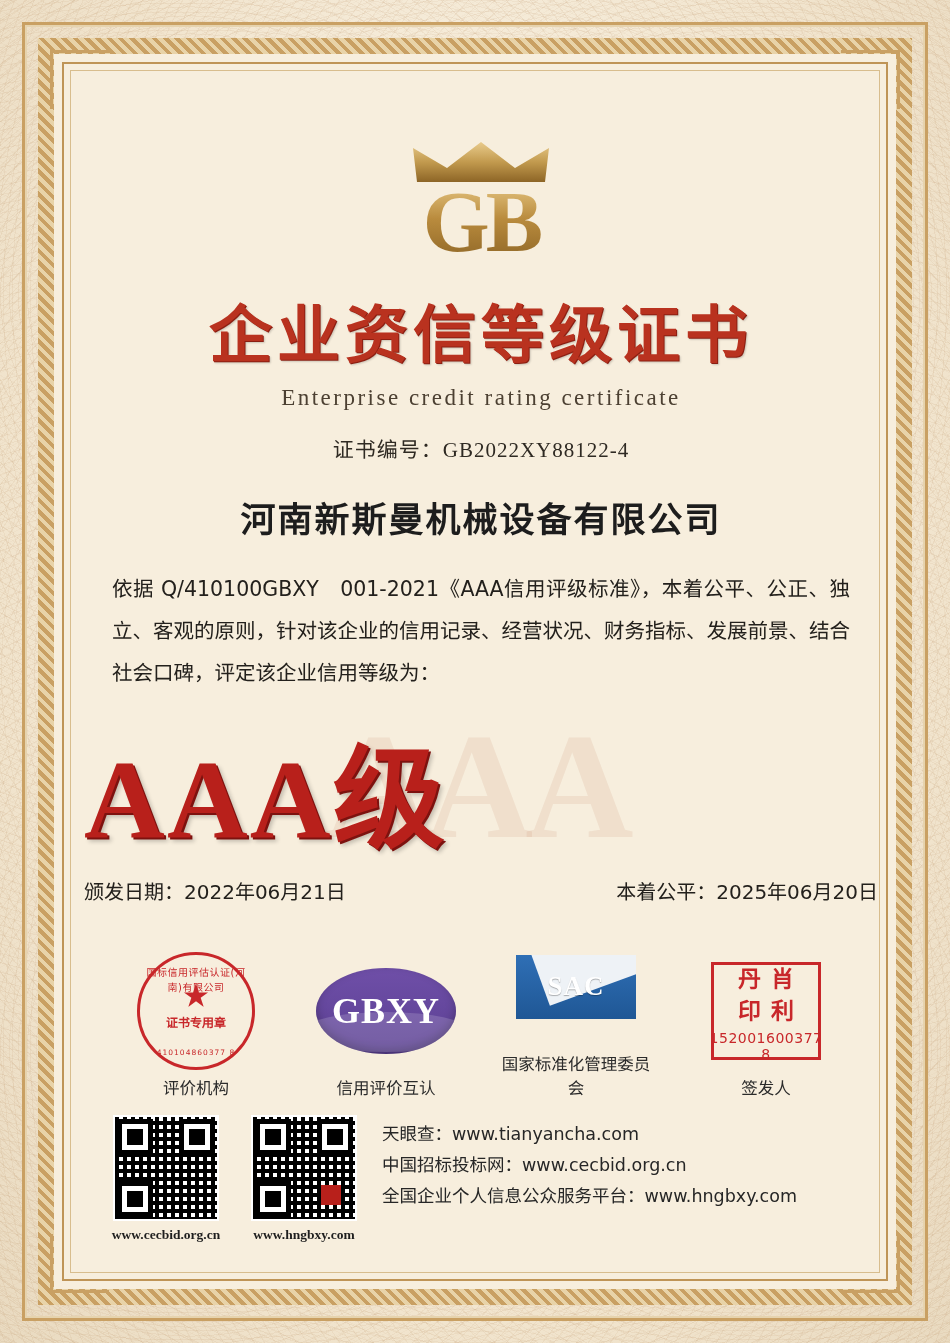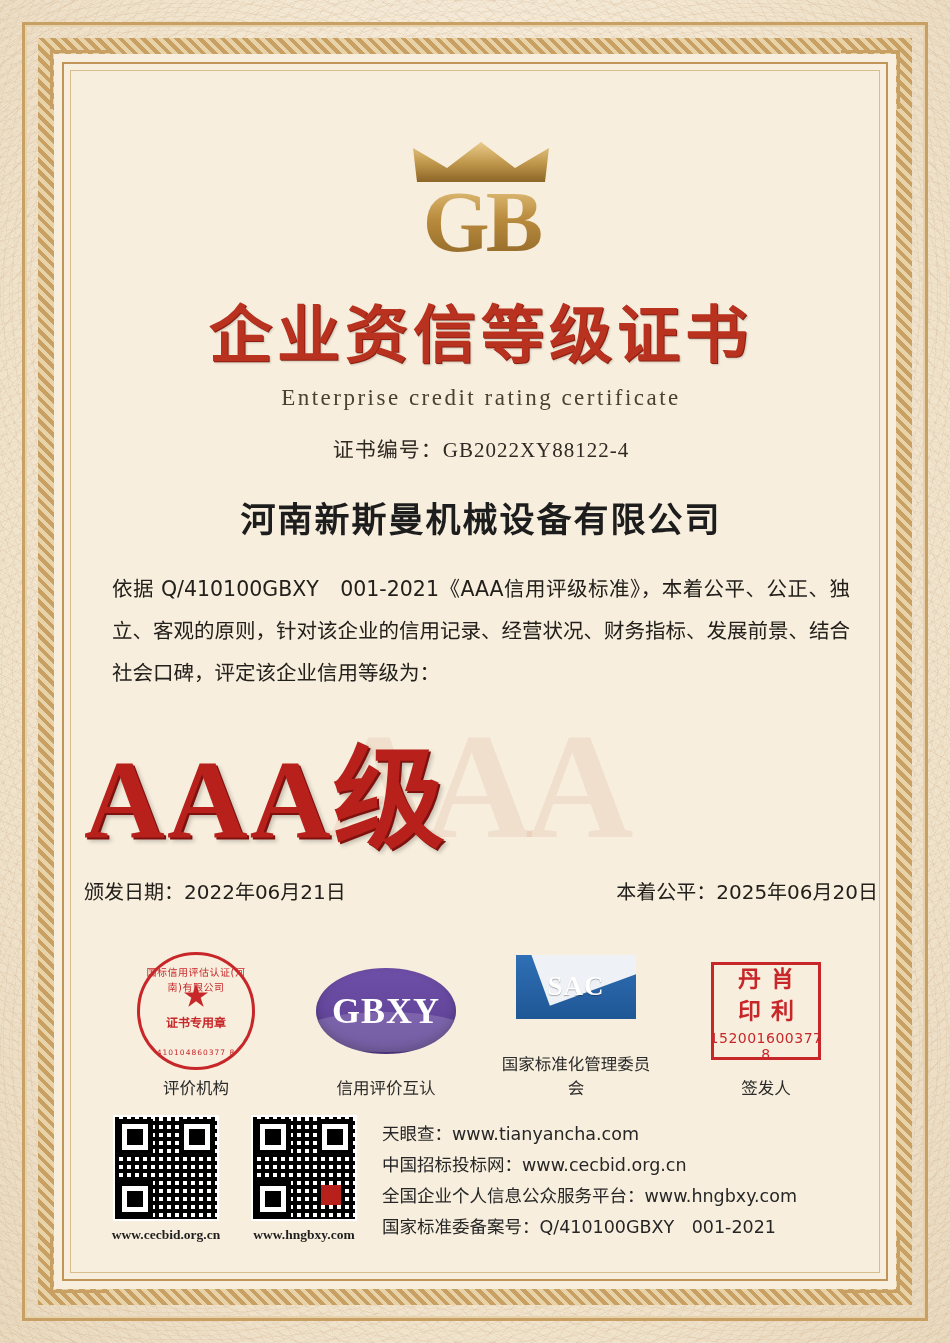--- a/index.html
+++ b/index.html
@@ -362,21 +362,18 @@
       <div class="links">
         <div class="link-row">
           <span>天眼查：</span><span>www.tianyancha.com</span>
         </div>
         <div class="link-row">
           <span>中国招标投标网：</span><span>www.cecbid.org.cn</span>
         </div>
         <div class="link-row">
           <span>全国企业个人信息公众服务平台：</span><span>www.hngbxy.com</span>
         </div>
-        <div class="link-row">
-          <span>国家标准委备案号：</span><span>Q/410100GBXY　001-2021</span>
-        </div>
       </div>
 
     </div>
 
   </div>
 </div>
 
 </body></html>

